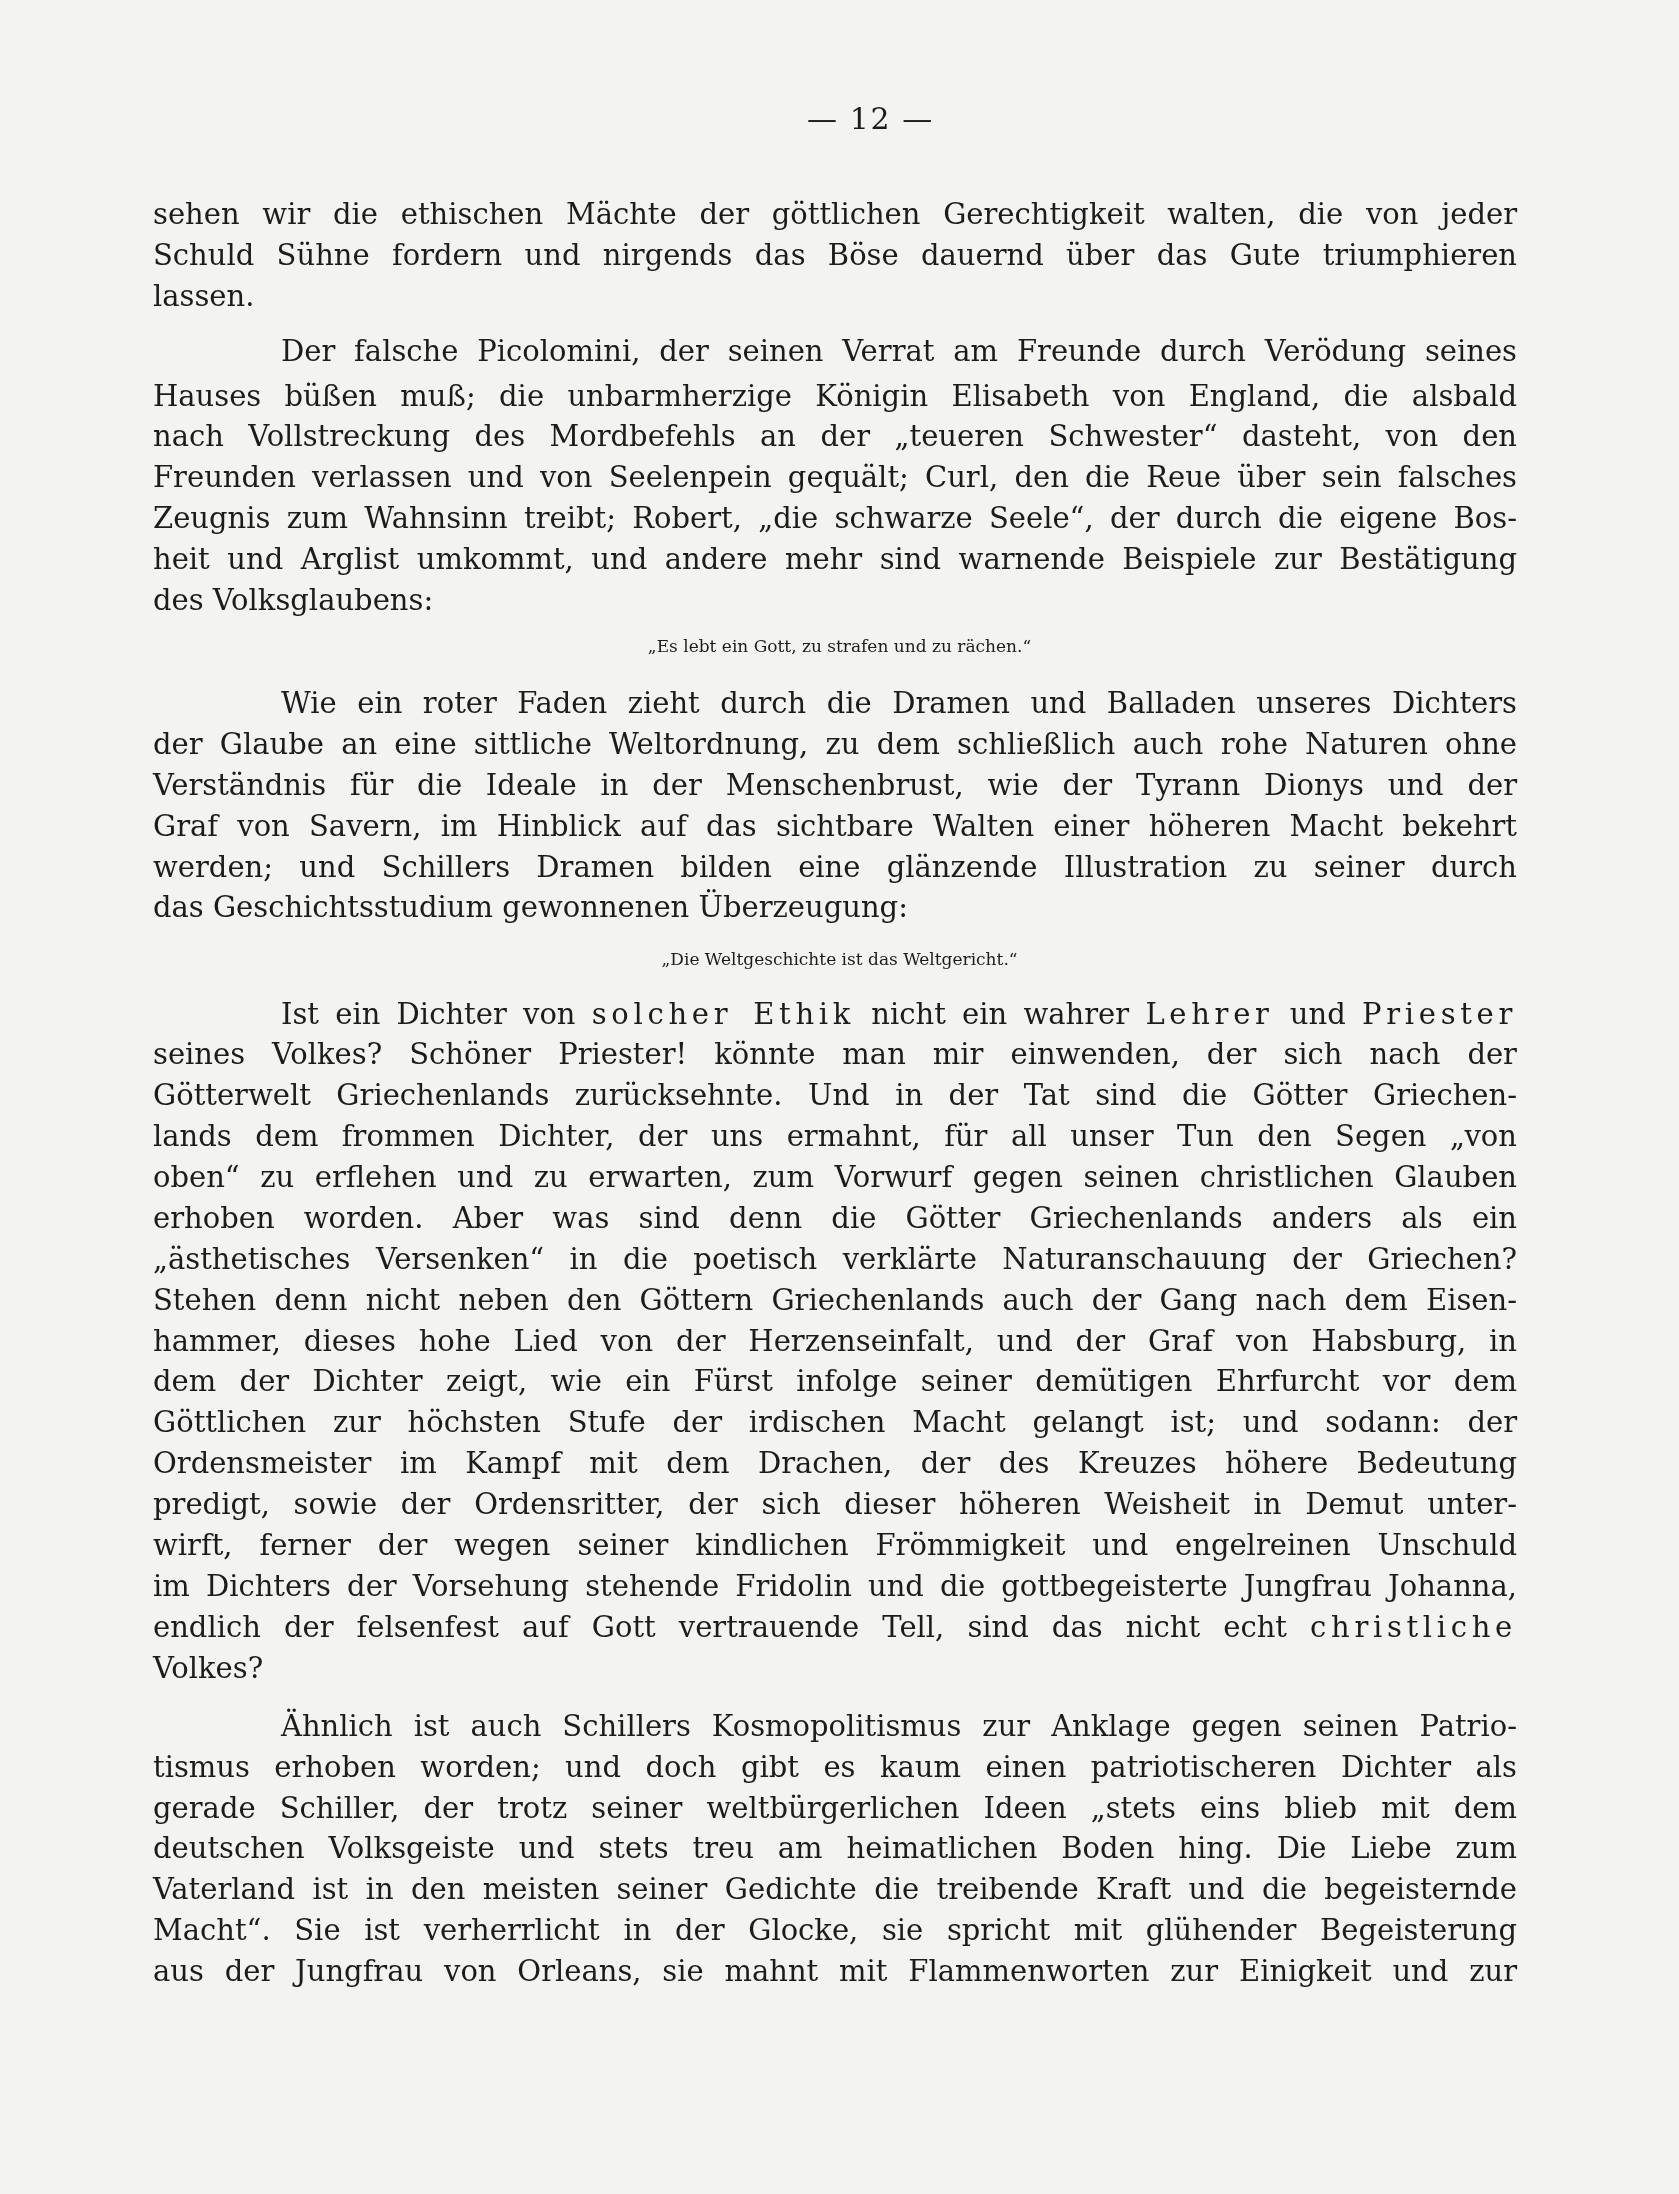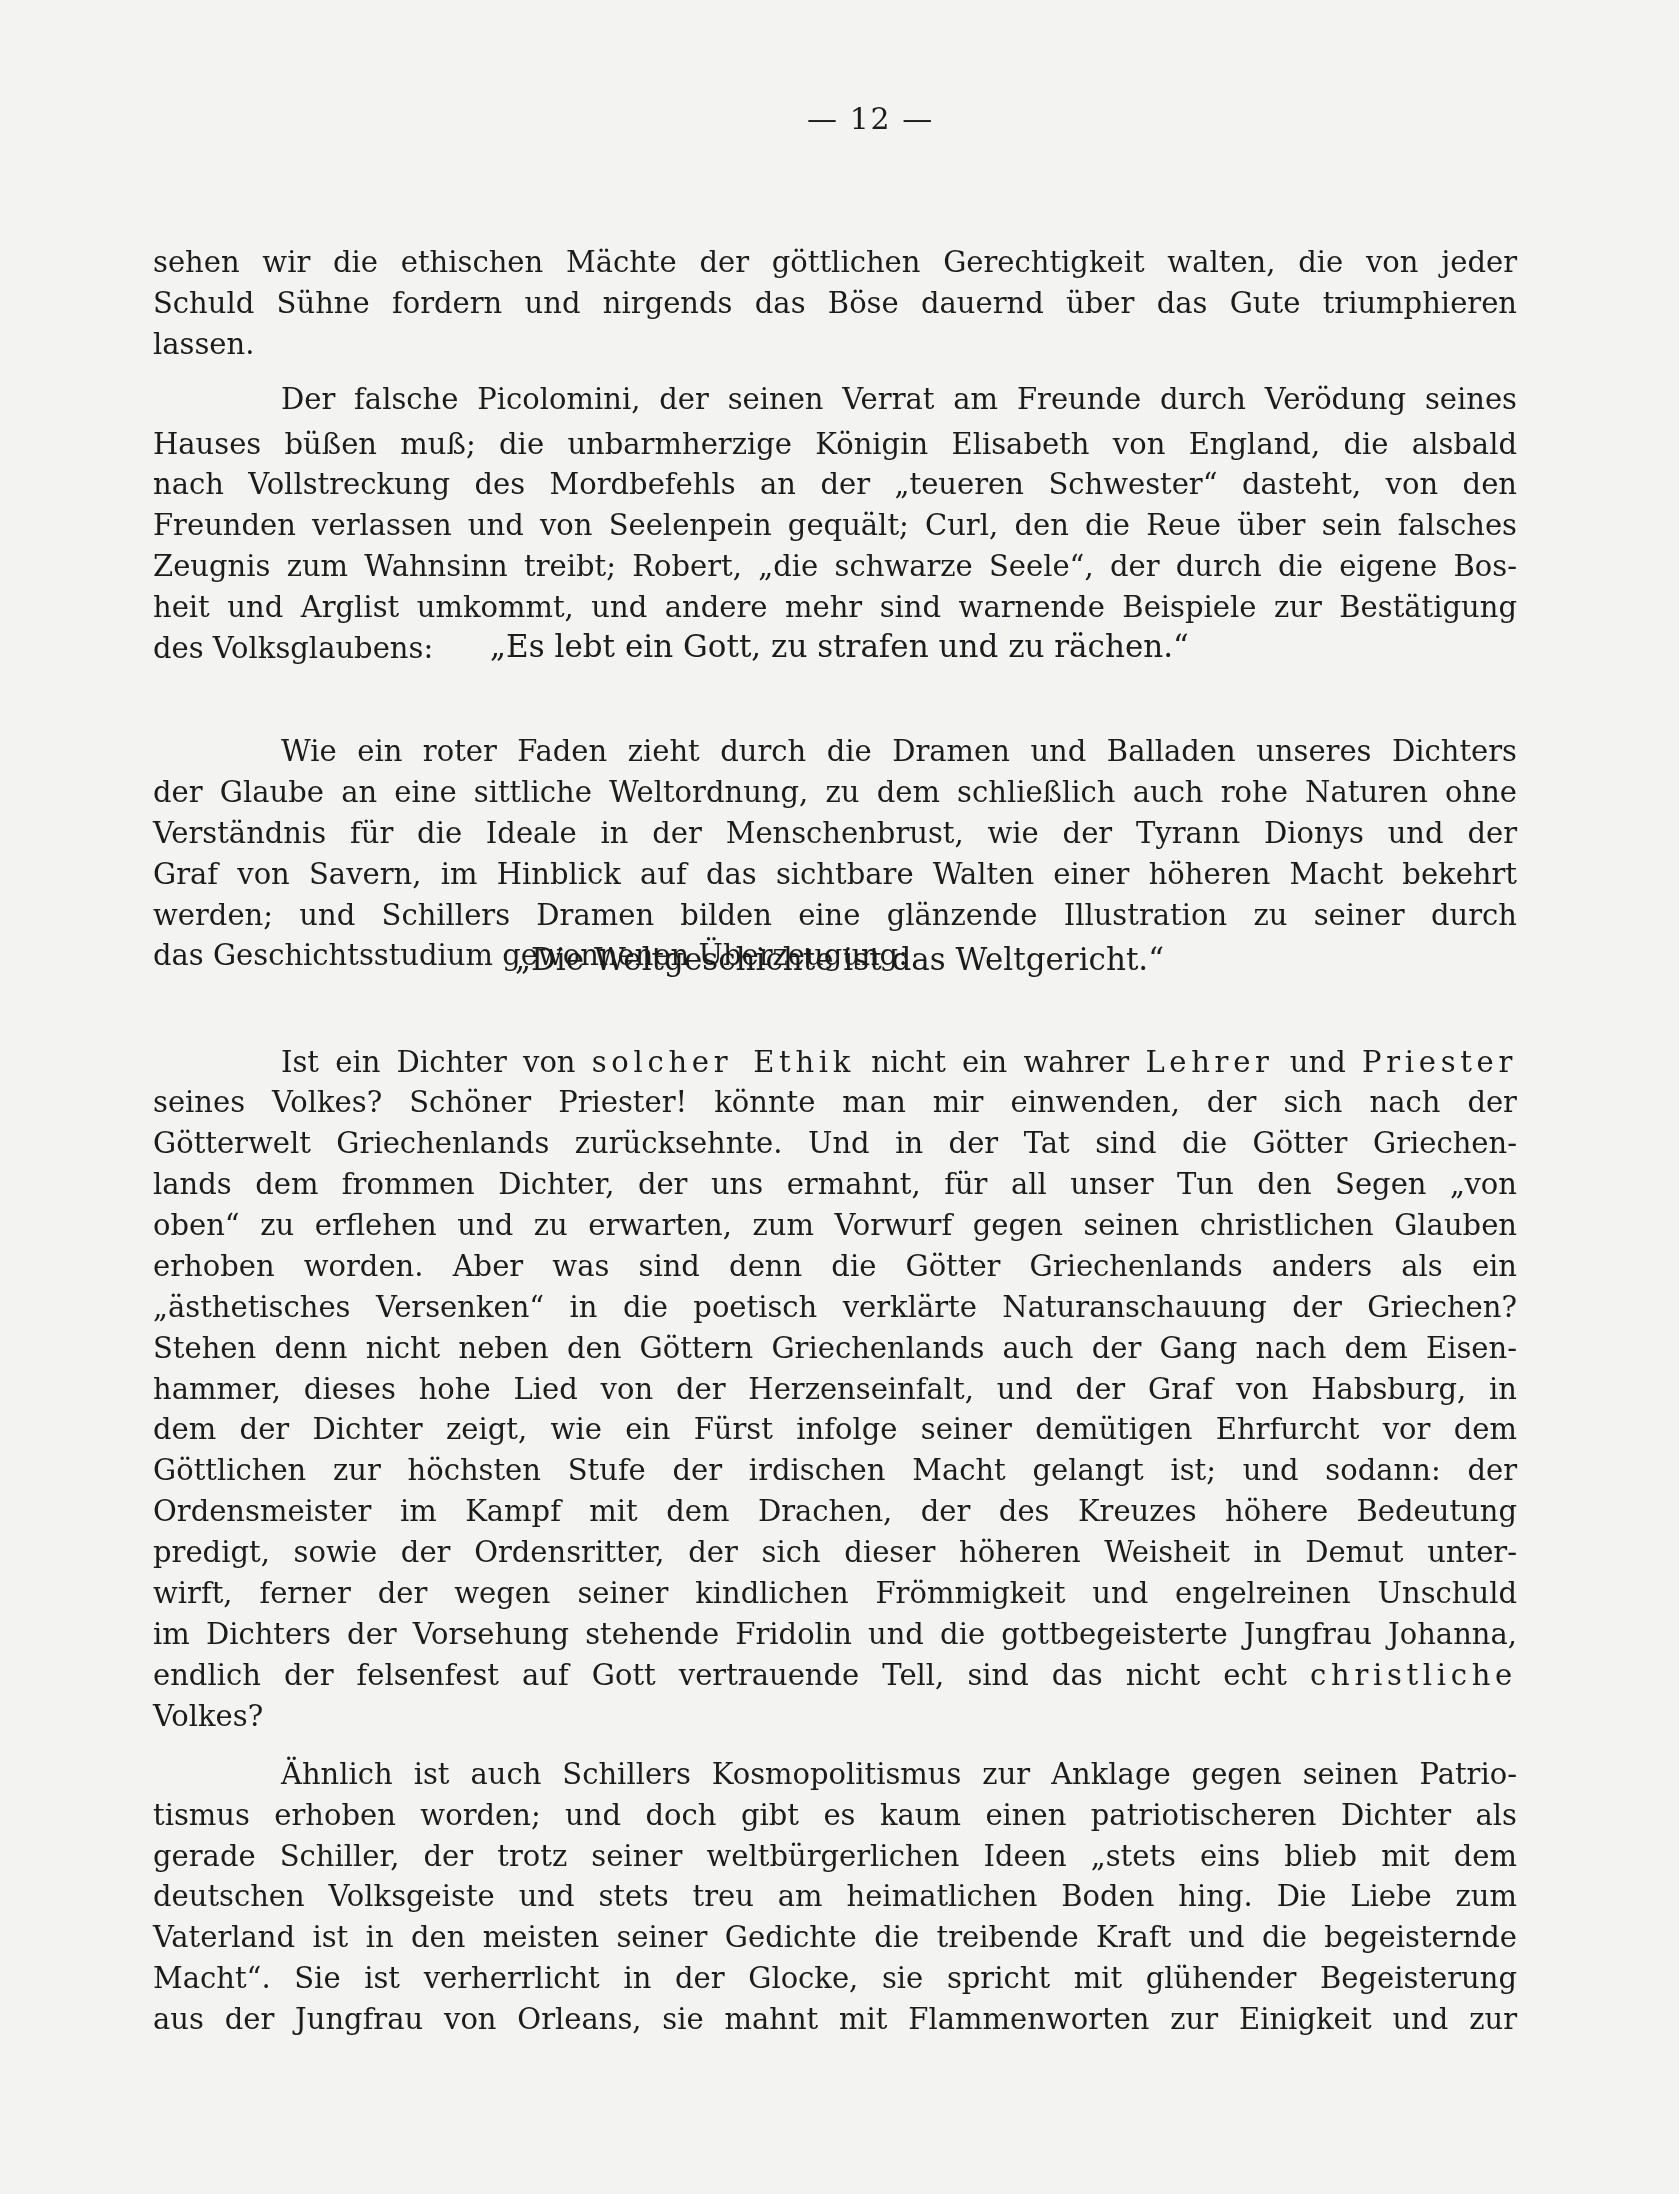--- a/index.html
+++ b/index.html
@@ -14,27 +14,26 @@
     .page-number {
       position: absolute; top: 101px; left: 0; width: 1679px;
       text-align: center; font-size: 30px; letter-spacing: 1.6px; margin-left: 31px;
     }
     .line {
       position: absolute; left: 153px; width: 1364px;
       font-size: 29px; line-height: 39px; height: 39px;
       white-space: nowrap;
       text-align: justify; text-align-last: justify;
       transform-origin: left top;
-      margin-top: 48px;
     }
     .line.last { text-align-last: left; }
     .line.indent { left: 281px; width: 1236px; }
     .quote {
       position: absolute; left: 0; width: 1679px; text-align: center;
-      font-size: 31px; line-height: 35px; white-space: nowrap;
+      font-size: 17px; line-height: 35px; white-space: nowrap;
     }
     .spaced { letter-spacing: 4.7px; }
   </style>
 </head>
 <body>
 
 <div>
   <div class="page-number">— 12 —</div>
   <div id="text-body">
       <div class="line" style="top: 195px;"><span>sehen wir die ethischen Mächte der göttlichen Gerechtigkeit walten, die von jeder</span></div>

